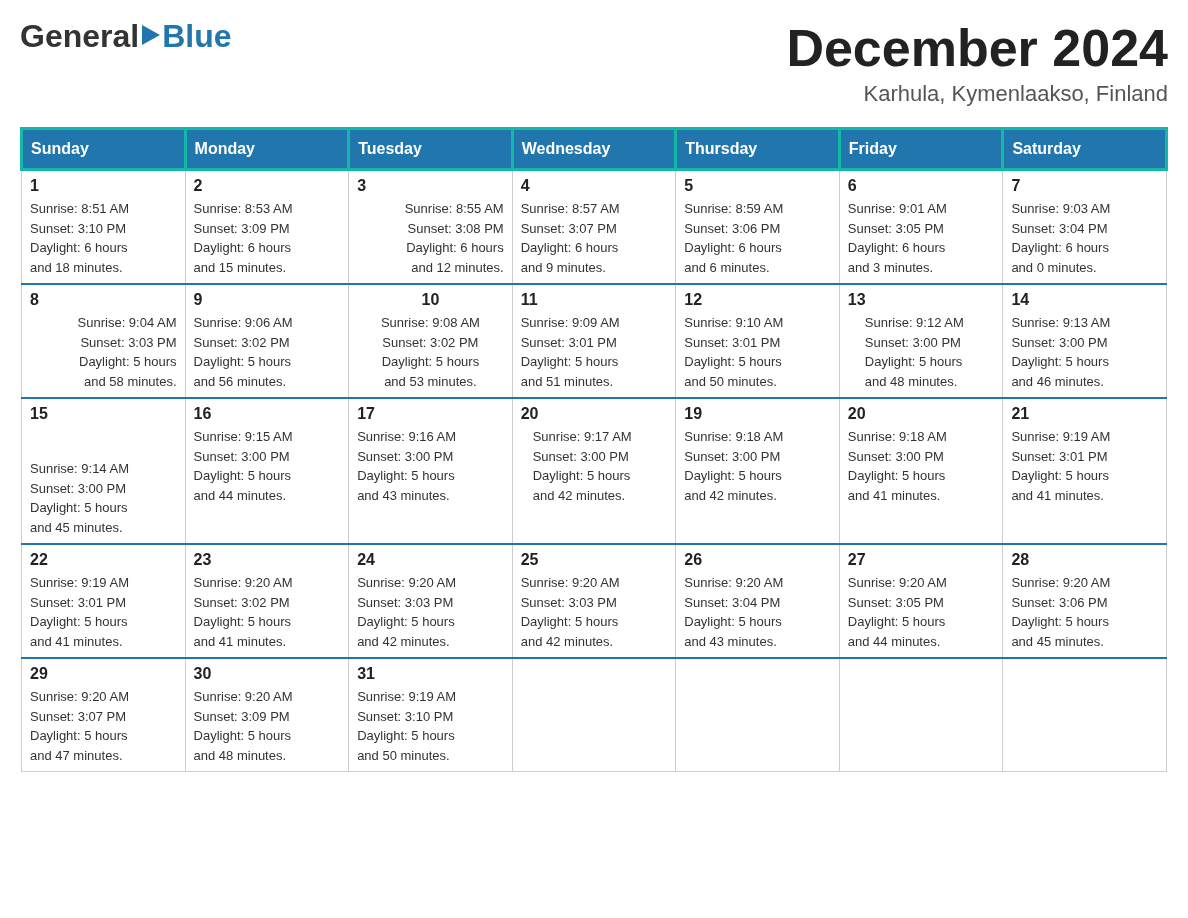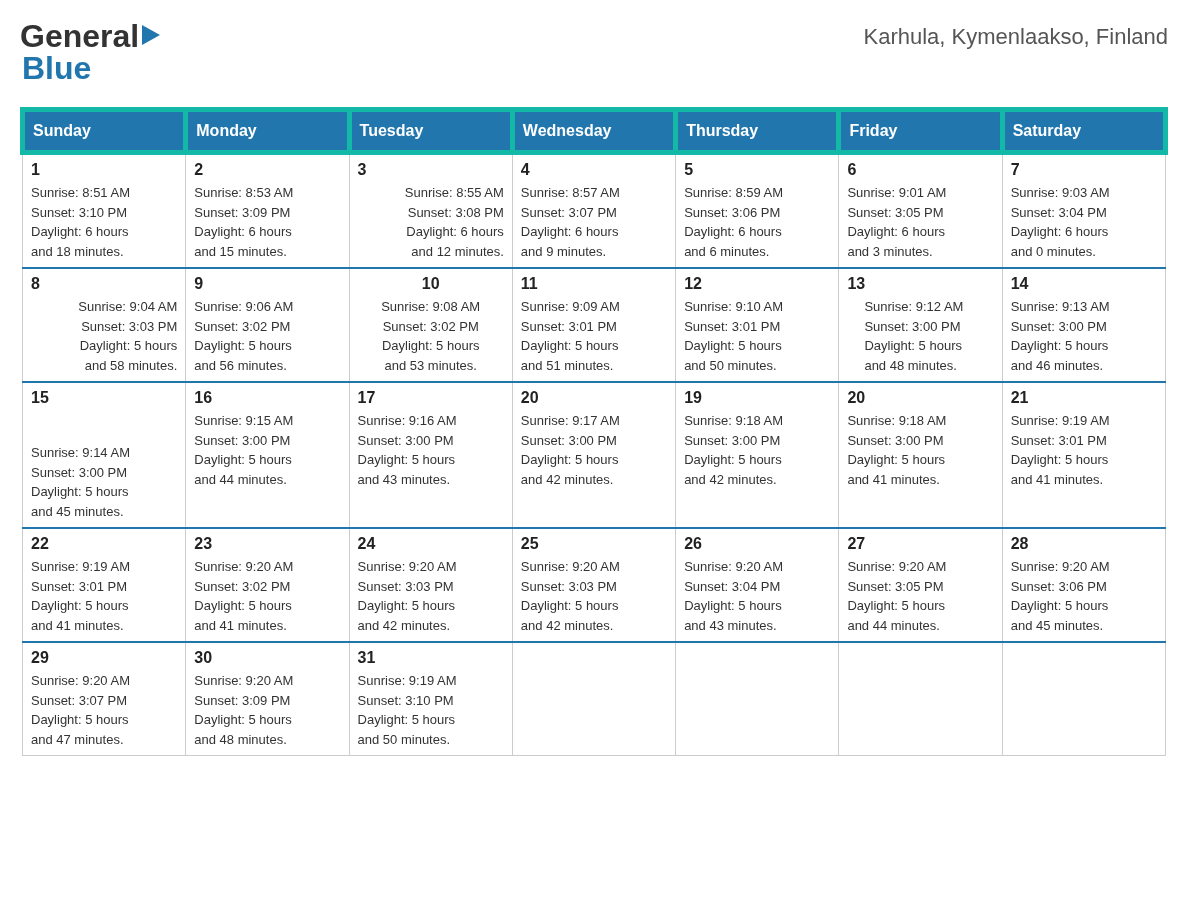--- a/index.html
+++ b/index.html
@@ -11,21 +11,21 @@
       padding: 20px;
     }
     .header {
       display: flex;
       justify-content: space-between;
       align-items: flex-start;
       margin-bottom: 20px;
     }
     .logo {
       display: flex;
-      flex-direction: column;
+      flex-direction: row;
       align-items: flex-start;
     }
     .title-area {
       text-align: right;
     }
     .month-title {
       font-size: 52px;
       font-weight: bold;
       color: #222;
       line-height: 1.1;
@@ -40,21 +40,21 @@
       border-collapse: collapse;
       table-layout: fixed;
     }
     .calendar th {
       background-color: #2176ae;
       color: #fff;
       font-size: 16px;
       font-weight: bold;
       padding: 10px 8px;
       text-align: left;
-      border: 5px solid #14b8a6;
+      border: 3px solid #14b8a6;
     }
     .calendar td {
       vertical-align: top;
       border: 1px solid #ccc;
       padding: 6px 8px;
       font-size: 13px;
       color: #333;
       min-height: 90px;
       height: 110px;
     }
@@ -83,20 +83,21 @@
       <span style="font-size:32px; font-weight:bold; color:#333;">General</span>
       <span style="display:inline-block; margin-left:3px; vertical-align:middle;">
         <svg width="18" height="20" viewBox="0 0 18 20">
           <polygon points="0,0 18,10 0,20" fill="#2176ae"></polygon>
         </svg>
       </span>
     </div>
     <div style="font-size:32px; font-weight:bold; color:#2176ae; margin-top:-2px; padding-left:2px;">Blue</div>
   </div>
   <div class="title-area">
+    <div class="month-title">December 2024</div>
     <div class="location-title">Karhula, Kymenlaakso, Finland</div>
   </div>
 </div>
 
 <table class="calendar">
   <thead>
     <tr>
       <th>Sunday</th>
       <th>Monday</th>
       <th>Tuesday</th>
@@ -226,21 +227,21 @@
         </td>
         <td style="border-top: 2px solid rgb(33, 118, 174);">
           <span class="day-number">17</span>
           <div class="day-info" style="white-space: pre-line;">Sunrise: 9:16 AM
 Sunset: 3:00 PM
 Daylight: 5 hours
 and 43 minutes.</div>
         </td>
         <td style="border-top: 2px solid rgb(33, 118, 174);">
           <span class="day-number">20</span>
-          <div class="day-info" style="white-space: pre-line;">Sunrise: 9:17 AM
+          <div class="day-info" style="white-space: pre-line; margin-left: 12px;">Sunrise: 9:17 AM
 Sunset: 3:00 PM
 Daylight: 5 hours
 and 42 minutes.</div>
         </td>
         <td style="border-top: 2px solid rgb(33, 118, 174);">
           <span class="day-number">19</span>
           <div class="day-info" style="white-space: pre-line;">Sunrise: 9:18 AM
 Sunset: 3:00 PM
 Daylight: 5 hours
 and 42 minutes.</div>

